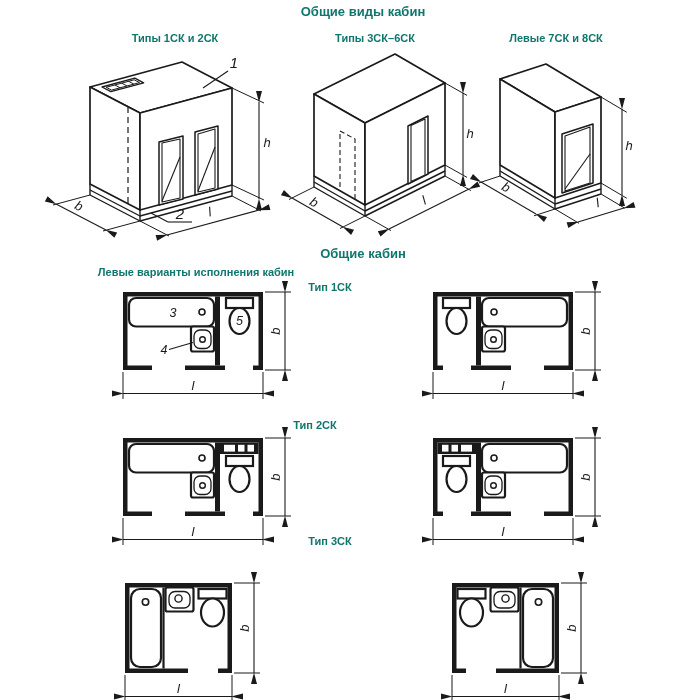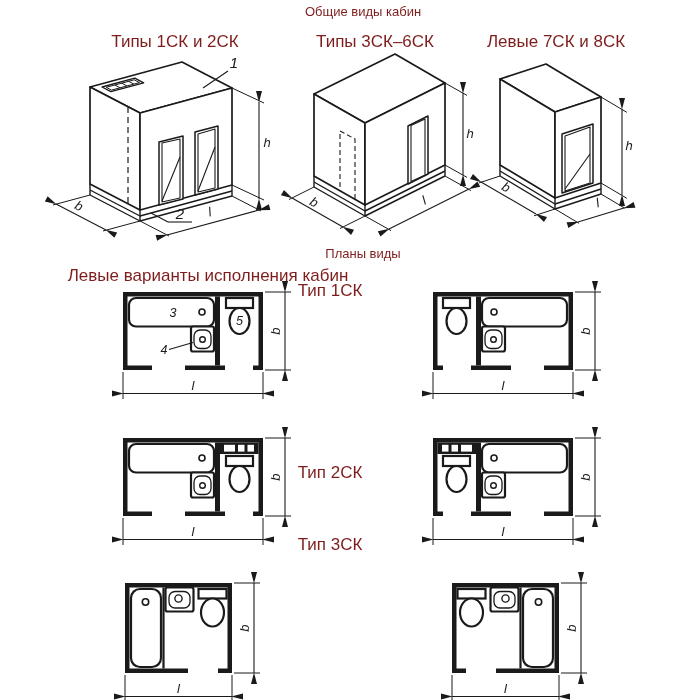--- a/index.html
+++ b/index.html
@@ -1,20 +1,20 @@
 <!DOCTYPE html>
 <html><head>
 <meta charset="utf-8">
 <style>
   html,body{margin:0;padding:0;background:#fff;}
   #page{position:relative;width:700px;height:700px;background:#ffffff;overflow:hidden;
         font-family:"Liberation Sans",sans-serif;color:#1a1a1a;}
   .ttl{position:absolute;transform:translateX(-50%);white-space:nowrap;
-       font-weight:normal;font-size:13px;color:#7f1d1d;}
-  .sub{font-size:17px;}
+       font-weight:bold;font-size:13px;color:#0f766e;}
+  .sub{font-size:11px;}
   svg{position:absolute;overflow:visible;}
   svg text{font-family:"Liberation Sans",sans-serif;fill:#1a1a1a;}
 </style>
 </head>
 <body>
 
 <div id="page">
 
   <svg width="0" height="0">
     <defs>
@@ -112,25 +112,25 @@
       <line x1="80" y1="161" x2="104" y2="175.3" stroke="#1a1a1a" stroke-width="1"></line>
       <line x1="126" y1="146" x2="150" y2="160.3" stroke="#1a1a1a" stroke-width="1"></line>
       <line x1="103" y1="174" x2="149" y2="160" stroke="#1a1a1a" stroke-width="1.1" marker-start="url(#dimA)" marker-end="url(#dimA)"></line>
       <text x="124" y="159" font-size="13" font-style="italic" text-anchor="middle" transform="rotate(-17 124 159)">l</text>
       <line x1="126" y1="49" x2="151.8" y2="64.3" stroke="#1a1a1a" stroke-width="1"></line>
       <line x1="126" y1="135" x2="151.8" y2="150.3" stroke="#1a1a1a" stroke-width="1"></line>
       <line x1="147" y1="61" x2="147" y2="147" stroke="#1a1a1a" stroke-width="1.1" marker-start="url(#dimA)" marker-end="url(#dimA)"></line>
       <text x="154" y="102" font-size="13" font-style="italic" text-anchor="middle">h</text>
     </svg>
 
-  <div class="ttl" style="left:363px;top:246px;">Планы виды</div>
-  <div class="ttl sub" style="left:196px;top:266px;margin-left:12px;">Левые варианты исполнения кабин</div>
+  <div class="ttl" style="left:363px;top:246px;">Общие кабин</div>
+  <div class="ttl sub" style="left:196px;top:266px;">Левые варианты исполнения кабин</div>
 
   <div class="ttl sub" style="left:330px;top:281px;">Тип 1СК</div>
-  <div class="ttl sub" style="left:330px;top:419px;margin-top:44px;">Тип 2СК</div>
+  <div class="ttl sub" style="left:315px;top:419px;">Тип 2СК</div>
   <div class="ttl sub" style="left:330px;top:535px;">Тип 3СК</div>
 
   <svg id="p1L" style="left:108px;top:284px;" width="190" height="118" viewBox="0 0 190 118">
       <g transform="translate(15,8)">
         <g transform="">
           <rect x="0" y="0" width="140" height="4.5" fill="#1a1a1a" stroke="none"></rect>
           <rect x="0" y="0" width="4.5" height="78" fill="#1a1a1a" stroke="none"></rect>
           <rect x="135.5" y="0" width="4.5" height="78" fill="#1a1a1a" stroke="none"></rect>
           <rect x="0" y="73.5" width="29" height="4.5" fill="#1a1a1a" stroke="none"></rect>
           <rect x="62" y="73.5" width="40" height="4.5" fill="#1a1a1a" stroke="none"></rect>

